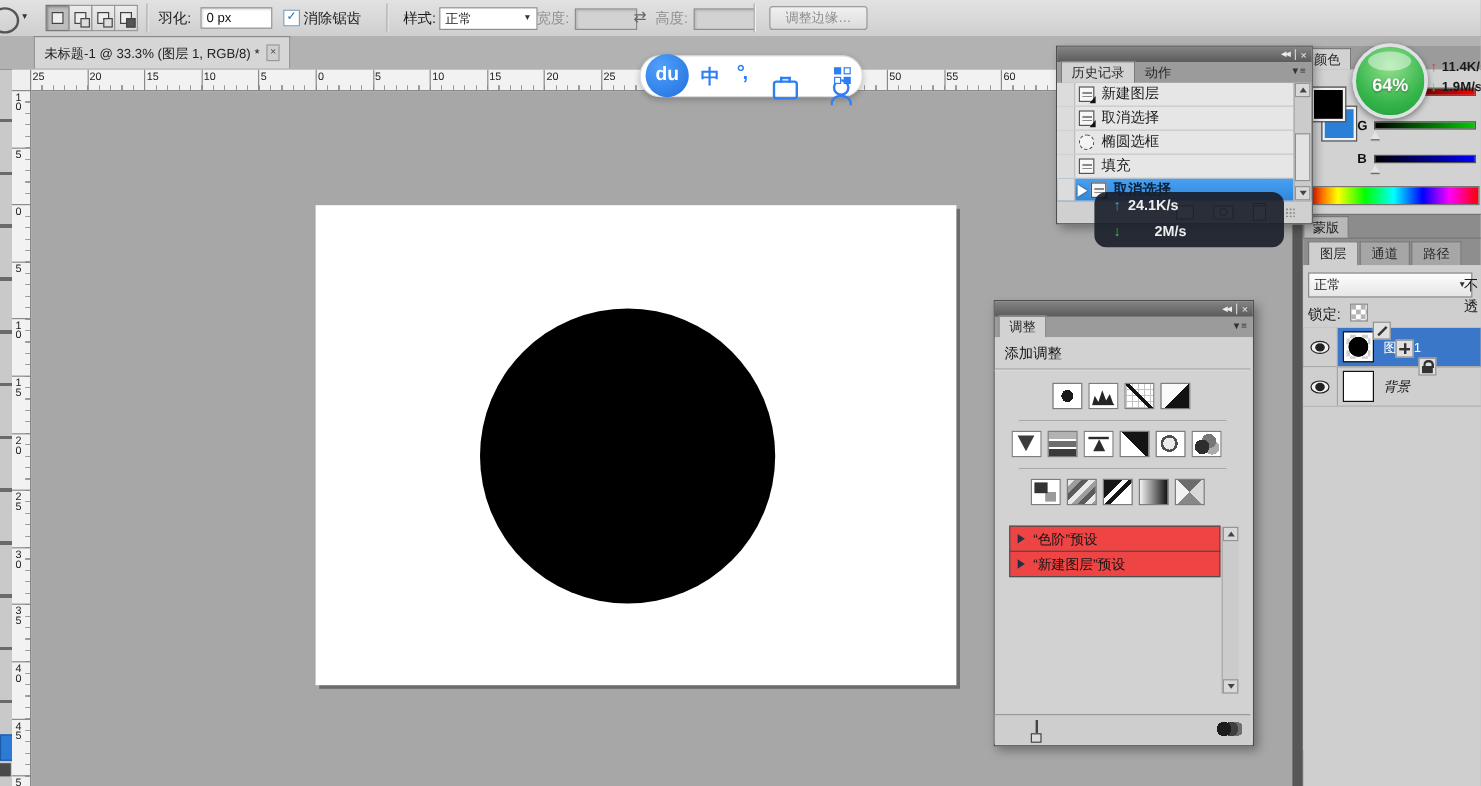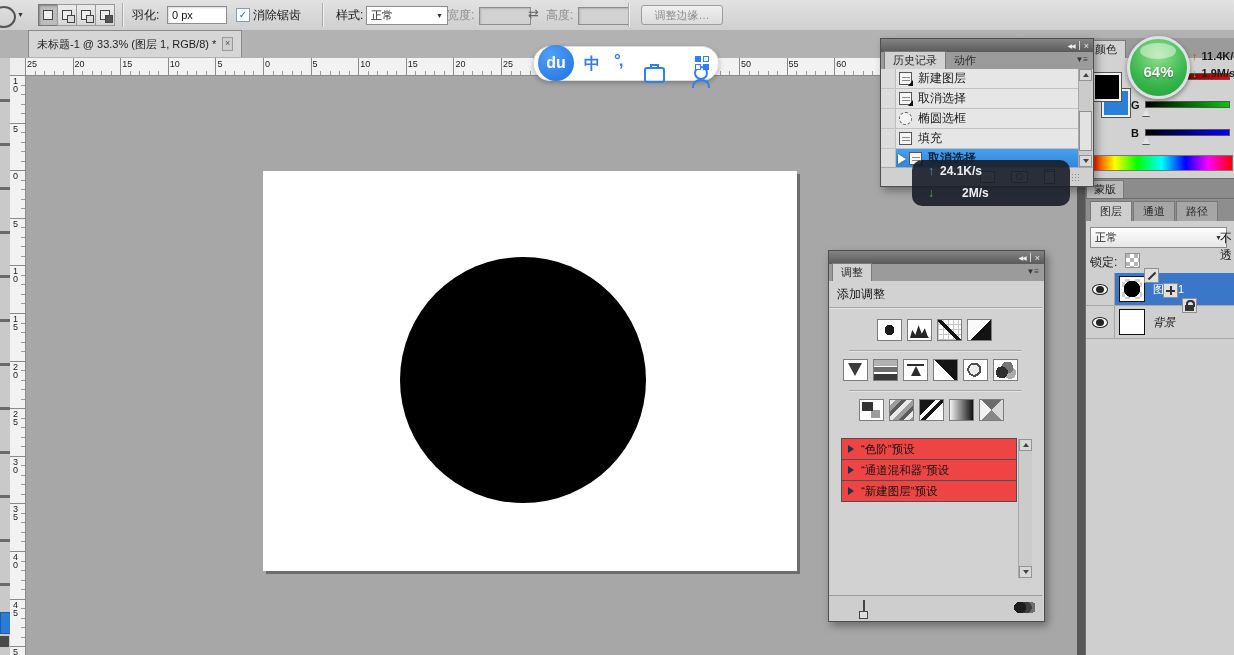--- a/index.html
+++ b/index.html
@@ -438,24 +438,20 @@
           <div class="adj-icon adj-gradient-map"></div>
           <div class="adj-icon adj-selective-color"></div>
         </div>
       <div class="abs" id="preset-list" style="left:12px;top:158px;width:176px;">
           <div class="preset-row">
             <i class="preset-tri"></i>
             <span class="preset-lab">“色阶”预设</span>
           </div>
           <div class="preset-row">
             <i class="preset-tri"></i>
-            <span class="preset-lab">“通道混和器”预设</span>
-          </div>
-          <div class="preset-row">
-            <i class="preset-tri"></i>
             <span class="preset-lab">“新建图层”预设</span>
           </div>
         </div>
       <div class="vscroll abs" style="left:189px;top:158px;width:13px;height:139px;">
         <div class="sarr">
             <i class="tri-up"></i>
           </div>
         <div class="sarr abs" style="left:0;bottom:0;width:13px;">
             <i class="tri-dn"></i>
           </div>

